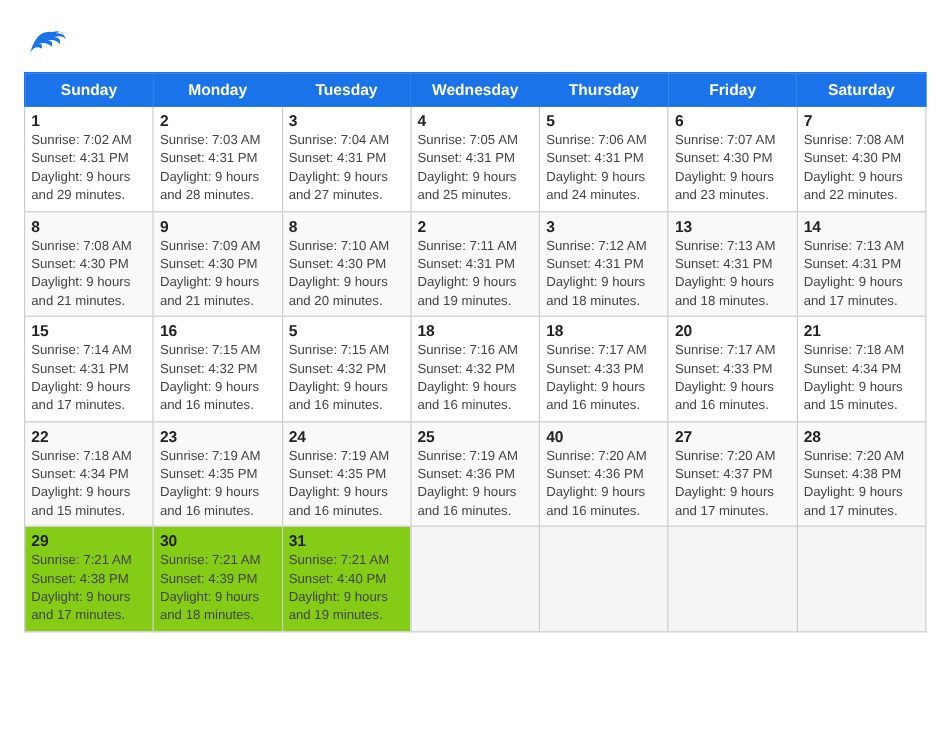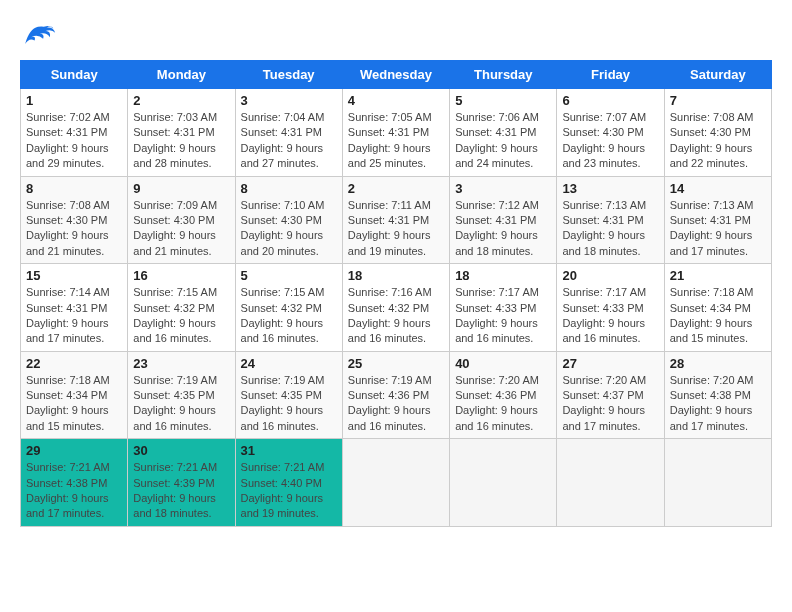--- a/index.html
+++ b/index.html
@@ -76,21 +76,21 @@
     }
     .day-info {
       font-size: 11px;
       color: #444;
       line-height: 1.4;
     }
     .empty-cell {
       background: #f5f5f5 !important;
     }
     .last-row td {
-      background-color: #14b8a6;
+      background-color: #84cc16;
     }
   </style>
 </head>
 <body>
 
 <div class="header">
   <div class="logo">
     <div class="logo-wrapper">
       <svg class="logo-bird" viewBox="0 0 40 35">
         <path d="M5,28 Q10,10 20,8 Q28,6 35,12 Q30,8 22,10 Q32,4 38,10 Q36,6 30,9 Q38,8 40,15 Q36,10 28,13 Q35,12 34,20 Q30,14 22,16 Q28,16 26,22 Q20,16 12,20 Q18,18 16,24 Q10,20 5,28Z" fill="#1a73e8"></path>

